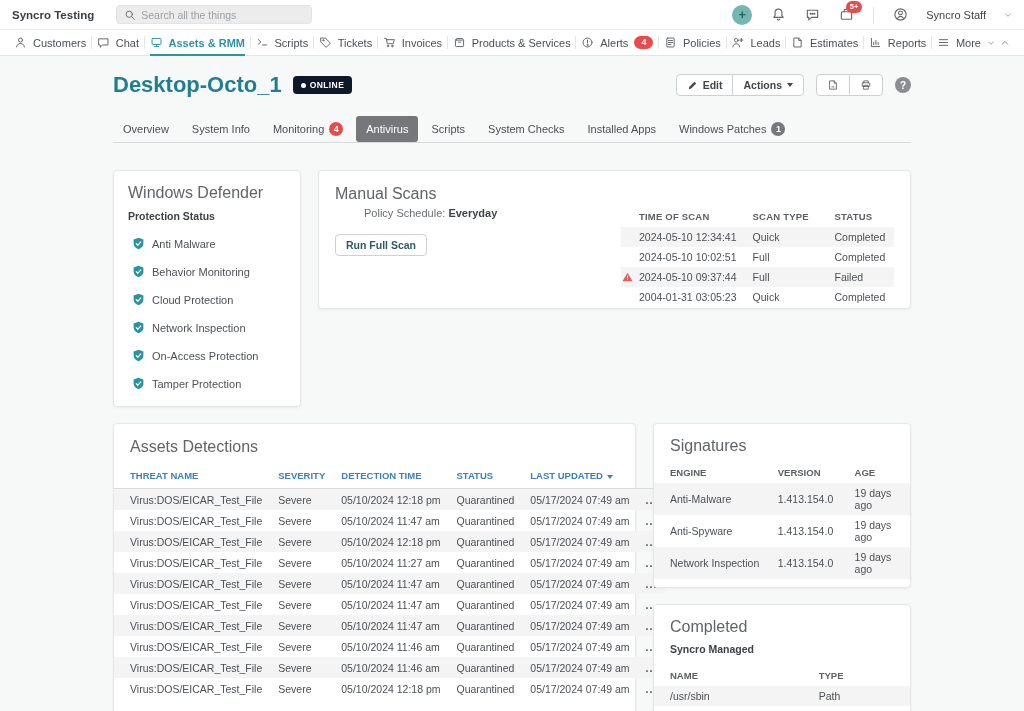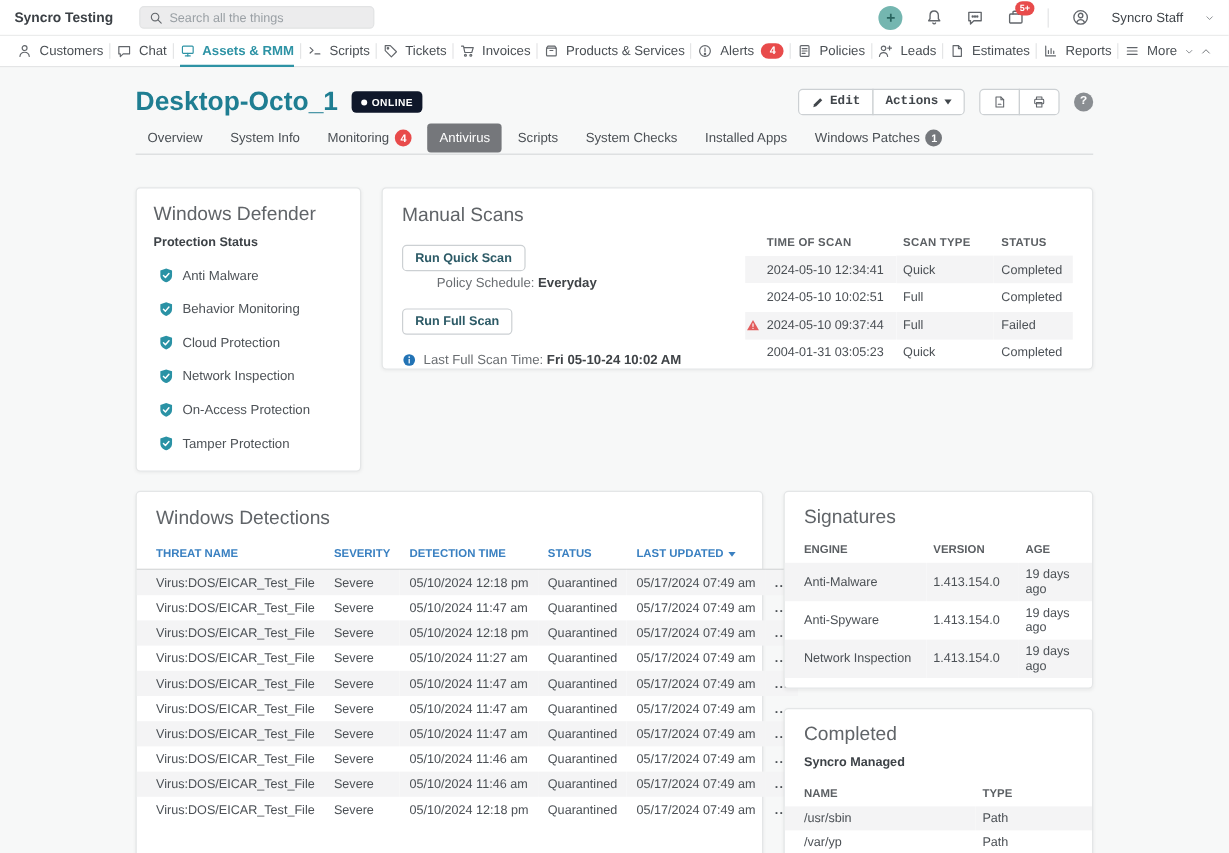--- a/index.html
+++ b/index.html
@@ -33,30 +33,30 @@
   .nav-item.active .ic { stroke:#2e93a5; }
   .vd { width:1px; height:13px; background:#e4e5e6; }
   .pill-badge { background:#e84b4b; color:#fff; border-radius:9px; font-size:9px; font-weight:bold; padding:2px 7px; line-height:1; }
 
   
   .content { width:798px; margin:0 auto; }
   .page-head { display:flex; align-items:center; margin-top:16px; }
   .page-title { font-size:22px; font-weight:bold; color:#1f7e92; }
   .online-badge { background:#0f172a; color:#fff; font-size:8.5px; font-weight:bold; letter-spacing:.4px; border-radius:4px; padding:4px 8px; margin-left:11px; display:flex; align-items:center; gap:4px; }
   .online-dot { width:5px; height:5px; border-radius:50%; background:#fff; }
-  .head-actions { margin-left:auto; display:flex; align-items:center; gap:12px;font-family:Liberation Mono, monospace; }
+  .head-actions { margin-left:auto; display:flex; align-items:center; gap:12px; }
   .btn-group { display:flex; }
   .btn { background:#fff; border:1px solid #ccd0d3; font-family:inherit; font-size:10.5px; font-weight:bold; color:#41464b; padding:4px 10px; display:flex; align-items:center; gap:5px; cursor:pointer; }
   .btn + .btn { margin-left:-1px; }
   .btn-group .btn:first-child { border-radius:4px 0 0 4px; }
   .btn-group .btn:last-child { border-radius:0 4px 4px 0; }
   .caret-down { width:0; height:0; border-left:3.5px solid transparent; border-right:3.5px solid transparent; border-top:4px solid #41464b; }
   .help-circle { width:16px; height:16px; border-radius:50%; background:#8a8e92; color:#fff; font-size:10px; font-weight:bold; display:flex; align-items:center; justify-content:center; cursor:pointer; }
 
-  .tabs { display:flex; align-items:center; gap:3px; margin-top:4px; border-bottom:1px solid #d8dadb; }
+  .tabs { display:flex; gap:3px; margin-top:18px; border-bottom:1px solid #d8dadb; }
   .tab { padding:6px 10px; color:#4a4f54; display:flex; align-items:center; gap:5px; cursor:pointer; white-space:nowrap; }
   .tab.active { background:#75777b; color:#fff; border-radius:3px; }
   .num-badge { min-width:14px; height:14px; border-radius:8px; color:#fff; font-size:9px; font-weight:bold; display:flex; align-items:center; justify-content:center; padding:0 2px; }
   .num-badge.red { background:#e84b4b; }
   .num-badge.gray { background:#75787c; }
 
   .cards-row { display:flex; gap:17px; align-items:flex-start; }
   .row1 { margin-top:27px; }
   .row2 { margin-top:16px; }
   .card { background:#fff; border:1px solid #e4e6e7; border-radius:4px; box-shadow:0 1px 3px rgba(0,0,0,.05); }
@@ -405,37 +405,26 @@
               <path d="M8 1l6 2v5c0 3.6-2.6 5.9-6 7.1C4.6 13.9 2 11.6 2 8V3z" fill="#2a92a5"></path>
               <path d="M5.2 8.2l2 2 3.6-4.2" stroke="#fff" stroke-width="1.5" fill="none" stroke-linecap="round" stroke-linejoin="round"></path>
             </svg>
           <span>Tamper Protection</span>
         </div>
       </div>
 
       <div class="card scans">
         <div class="scans-left">
           <div class="card-title">Manual Scans</div>
-          <div class="scan-btn">
-              <button class="btn">Run Quick Scan</button>
-            </div>
           <div class="info-sub">
             <span>Policy Schedule:</span> <b>Everyday</b>
           </div>
           <div class="scan-btn">
               <button class="btn">Run Full Scan</button>
             </div>
-          <div class="info-line">
-            <svg width="12" height="12" viewBox="0 0 16 16">
-                <circle cx="8" cy="8" r="6.5" fill="#2273b5"></circle>
-                <rect x="7.3" y="6.8" width="1.4" height="5" fill="#fff"></rect>
-                <circle cx="8" cy="4.7" r="0.95" fill="#fff"></circle>
-              </svg>
-            <span><span>Last Full Scan Time:</span> <b>Fri 05-10-24 10:02 AM</b></span>
-          </div>
         </div>
         <table class="scan-table">
           <colgroup>
               <col style="width:46%">
               <col style="width:30%">
               <col style="width:24%">
             </colgroup>
           <thead>
             <tr>
               <th>TIME OF SCAN</th>
@@ -471,21 +460,21 @@
               <td>Completed</td>
             </tr>
           </tbody>
         </table>
       </div>
     </div>
 
     <div class="cards-row row2">
 
       <div class="card threats">
-        <div class="card-title">Windows Detections</div>
+        <div class="card-title">Assets Detections</div>
         <table class="threat-table">
           <colgroup>
               <col style="width:37%">
               <col style="width:12%">
               <col style="width:19%">
               <col style="width:13%">
               <col style="width:15%">
               <col style="width:4%">
             </colgroup>
           <thead>

